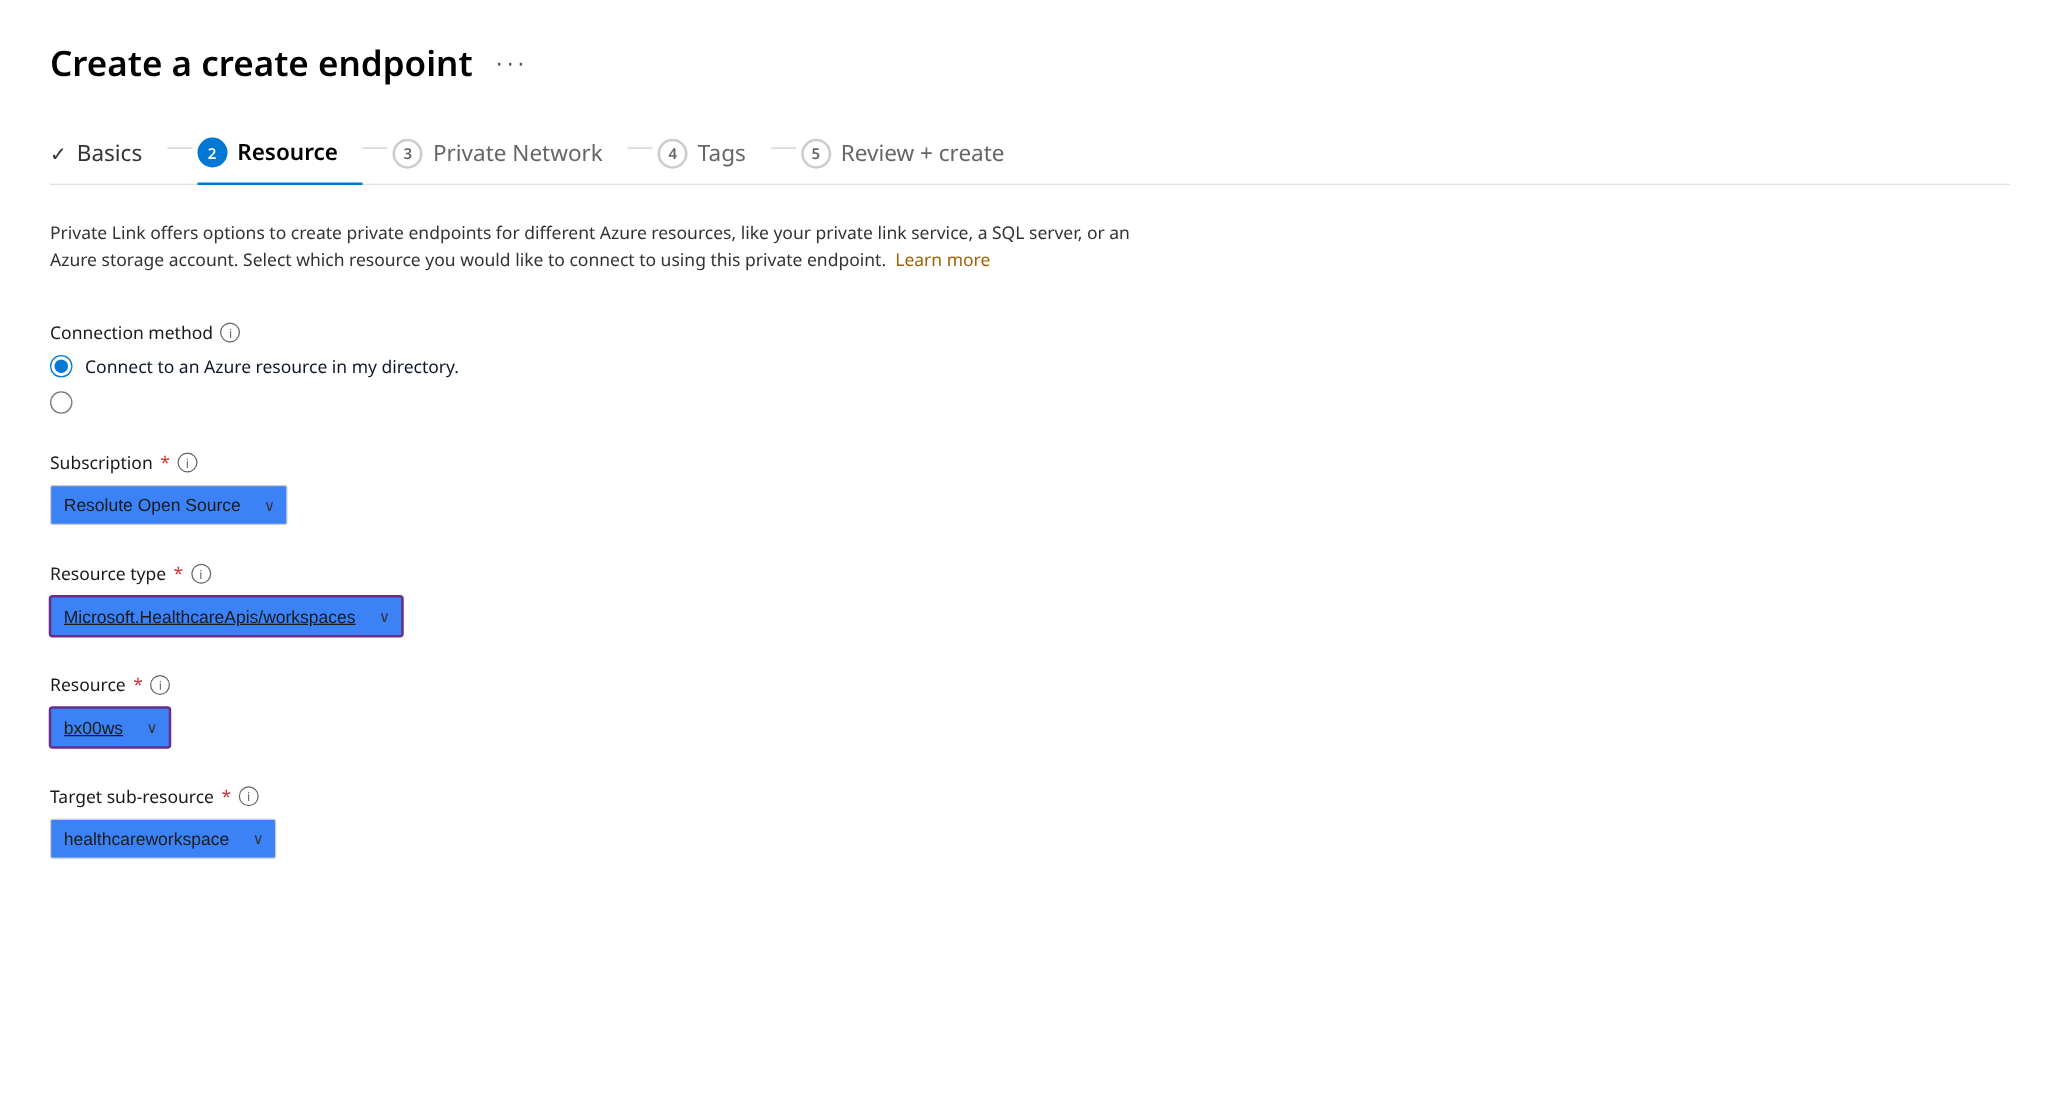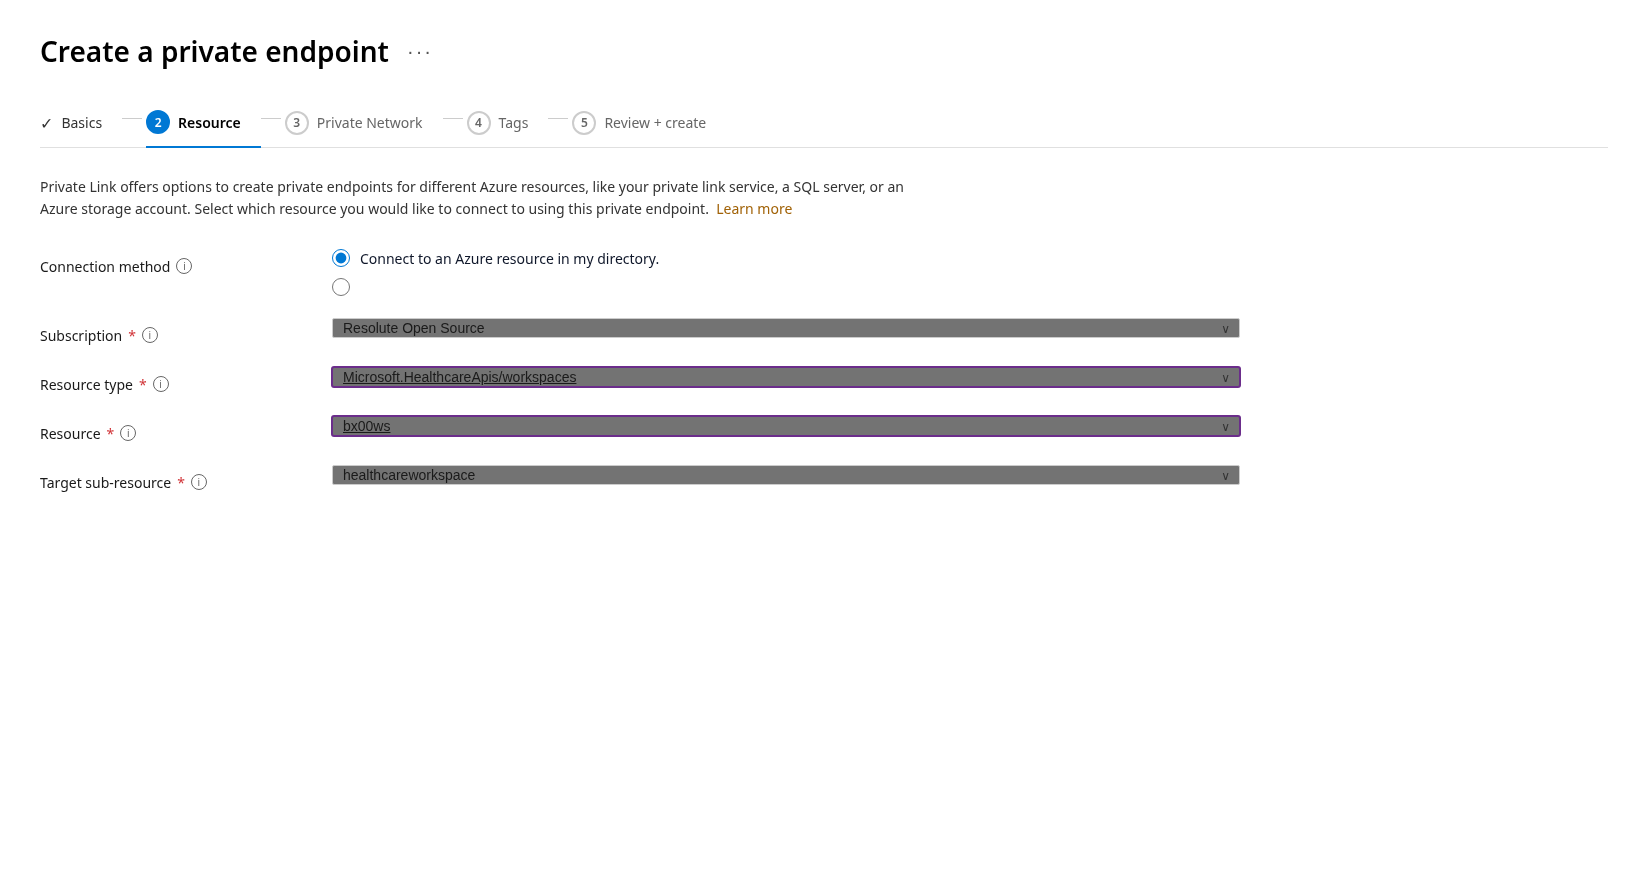--- a/index.html
+++ b/index.html
@@ -65,21 +65,21 @@
       color: #666;
       background: #fff;
       flex-shrink: 0;
     }
     .step.active .step-circle {
       background: #0078d4;
       border-color: #0078d4;
       color: #fff;
     }
     .step-label {
-      font-size: 14px;
+      font-size: 18px;
       color: #666;
     }
     .step.active .step-label {
       color: #000;
       font-weight: 600;
     }
     .step.completed .step-label {
       color: #333;
     }
     .step-check {
@@ -106,21 +106,22 @@
       text-align: right;
     }
     
     .form-section {
       max-width: 1200px;
     }
     .form-row {
       display: flex;
       align-items: flex-start;
       margin-bottom: 22px;
-      gap: 32px;
+      gap: 8px;
+      flex-direction: column;
     }
     .form-label-col {
       width: 260px;
       flex-shrink: 0;
       display: flex;
       align-items: center;
       gap: 6px;
       padding-top: 8px;
     }
     .form-label {
@@ -169,24 +170,24 @@
       font-size: 14px;
       color: #0f172a;
     }
     
     .select-wrapper {
       position: relative;
       width: 100%;
     }
     .select-box {
       width: 100%;
-      height: 20px;
+      height: 32px;
       border: 1px solid #ccc;
       border-radius: 2px;
-      background: #737373;
+      background: #3b82f6;
       padding: 0 36px 0 10px;
       font-size: 14px;
       color: #1a1a1a;
       appearance: none;
       cursor: pointer;
       outline: none;
     }
     .select-box.active-field {
       border-color: #6b2d8b;
       box-shadow: 0 0 0 1px #6b2d8b;
@@ -199,21 +200,21 @@
       transform: translateY(-50%);
       pointer-events: none;
       font-size: 12px;
       color: #333;
     }
   </style>
 </head>
 <body>
 
 <div class="page-title-row">
-  <h1 class="page-title">Create a private endpoint</h1>
+  <h1 class="page-title">Create a create endpoint</h1>
   <button class="ellipsis-btn">···</button>
 </div>
 
 <div class="steps-row">
 
   <div class="step completed">
     <span class="step-check">✓</span>
     <span class="step-label">Basics</span>
   </div>
   <div class="step-separator"></div>

